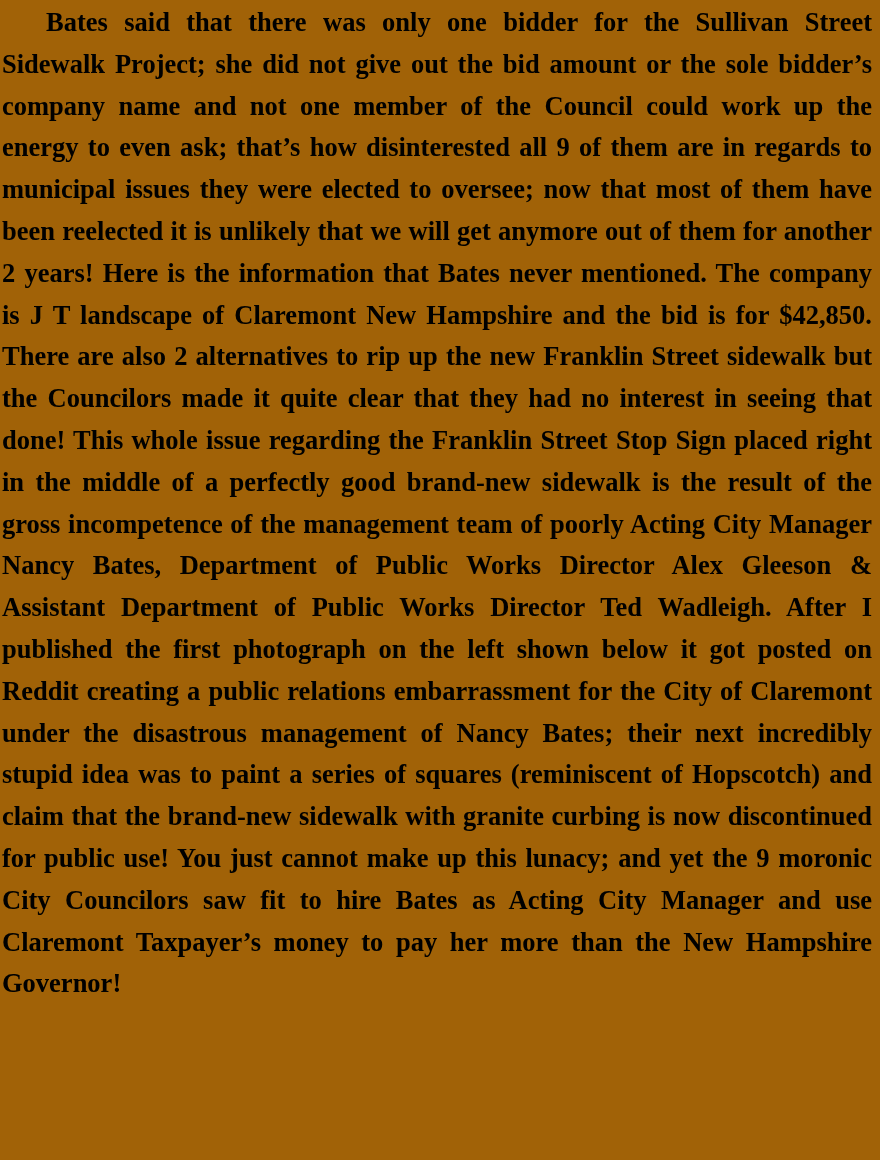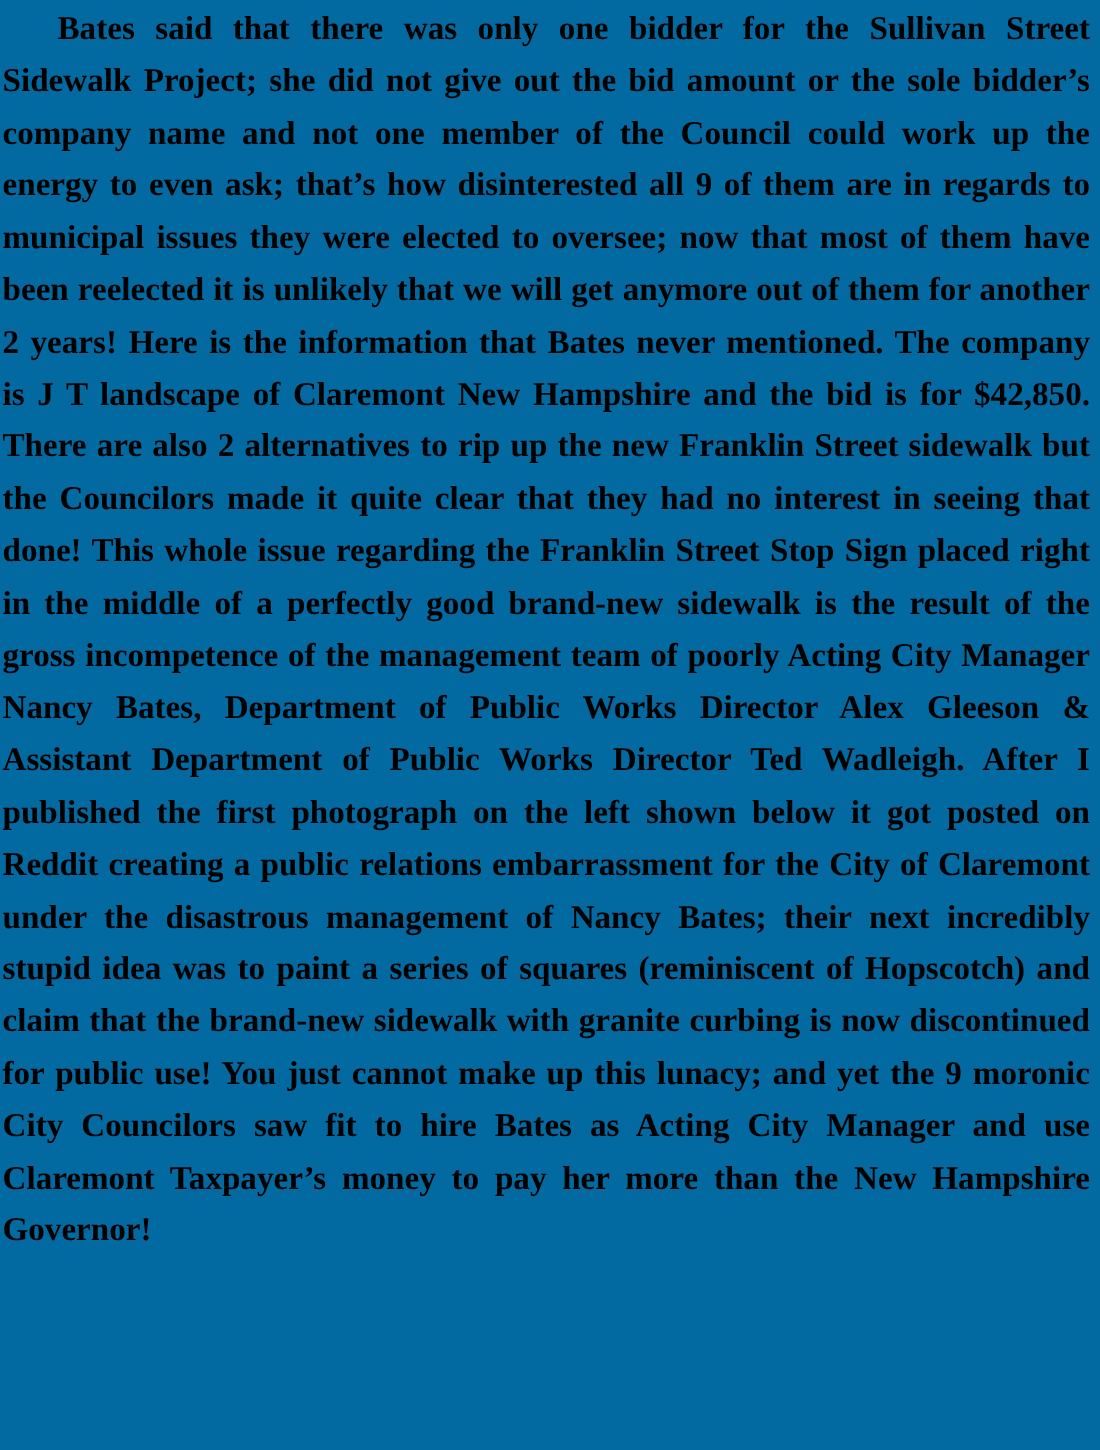--- a/index.html
+++ b/index.html
@@ -11,21 +11,21 @@
     width: 880px;
     height: 1160px;
     overflow: hidden;
     font-family: "Liberation Serif", "DejaVu Serif", serif;
   }
   .page {
     width: 880px;
     height: 1160px;
     box-sizing: border-box;
     padding: 0px 8px 0 2px;
-    background: #0369a1;
+    background: #a16207;
   }
   .body-text {
     font-family: "Liberation Serif", "DejaVu Serif", serif;
     font-weight: bold;
     font-size: 26.5px;
     line-height: 41.8px;
     color: #000000;
     text-align: justify;
     text-justify: inter-word;
     text-indent: 44px;

